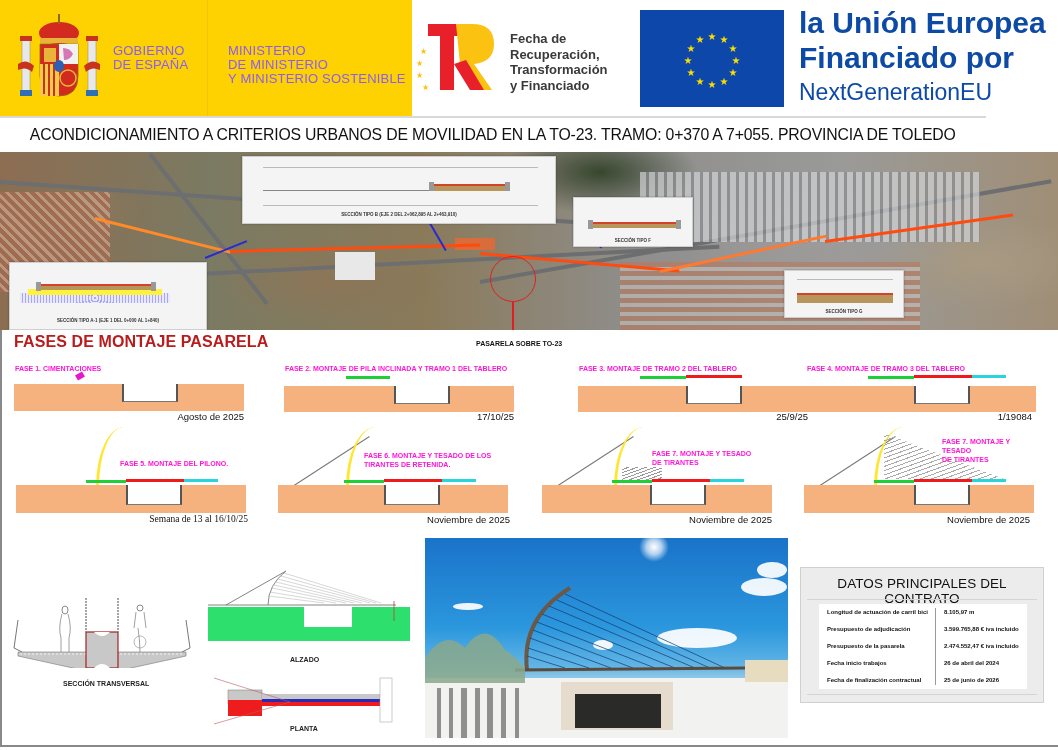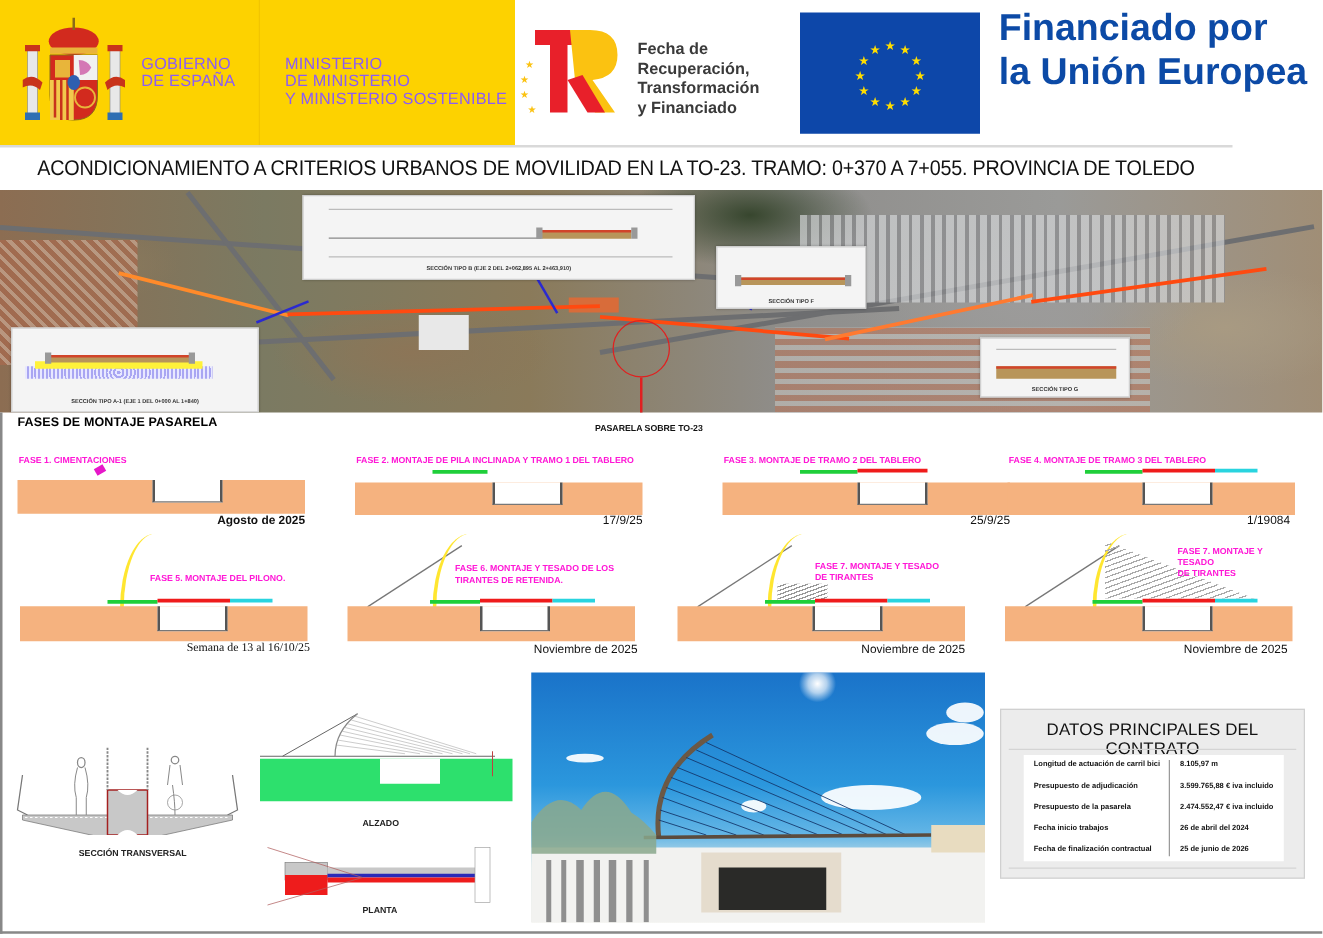--- a/index.html
+++ b/index.html
@@ -31,21 +31,21 @@
       linear-gradient(90deg, #8c6d52 0%, #7b7a62 20%, #8a7a5a 40%, #8f8e8c 60%, #9a9a98 80%, #a08e76 100%);
   }
   .road { height: 4px; background: #6d6e70; transform-origin: left center; }
   .route { height: 3px; background: #ff4a10; transform-origin: left center; }
   .section-box { background: #f4f4f4; border: 1px solid #cfcfcf; box-shadow: 0 0 2px rgba(0,0,0,0.3); }
   .section-label { font-size: 4.5px; color: #333; text-align: center; position: absolute; left: 0; right: 0; bottom: 6px; font-weight: bold; }
   .deck { position: absolute; background: #b8955a; border-top: 2px solid #d1442a; }
   .pasarela-label { font-size: 7px; font-weight: bold; color: #111; }
 
   
-  .phases-title { left: 14px; top: 333px; font-size: 10px; font-weight: bold; color: #000000; letter-spacing: 0.1px; }
+  .phases-title { left: 14px; top: 333px; font-size: 16px; font-weight: bold; color: #b91c1c; letter-spacing: 0.1px; }
   .phase { width: 240px; height: 66px; }
   .phase-label { position: absolute; font-size: 7px; font-weight: bold; color: #ff16d6; line-height: 9px; }
   .phase-date { position: absolute; font-size: 9.5px; color: #111; right: 0; text-align: right; }
   .terrain { position: absolute; left: 0; width: 230px; background: #f5b27f; }
   .pit { position: absolute; background: #fff; border-left: 2px solid #555; border-right: 2px solid #555; border-bottom: 1px solid #777; }
   .seg { position: absolute; height: 3px; }
   .mast { position: absolute; border-left: 3px solid #ffe630; border-radius: 100% 0 0 0; }
 
   
   .drawing-label { font-size: 7px; font-weight: bold; color: #222; }
@@ -139,22 +139,23 @@
       <text x="72" y="78">★</text>
       <text x="60" y="75">★</text>
       <text x="51" y="66">★</text>
       <text x="48" y="54">★</text>
       <text x="51" y="42">★</text>
       <text x="60" y="33">★</text>
     </g>
   </svg>
 </div>
 <div class="abs" style="left:799px;top:5px;">
+  <div class="eu-title">la Unión Europea</div>
   <div class="eu-title">Financiado por</div>
-  <div class="eu-title">la Unión Europea</div>
+  <div class="eu-sub" style="margin-top:4px;">NextGenerationEU</div>
 </div>
 
 <div class="abs title-bar">
   <span class="title-text">ACONDICIONAMIENTO A CRITERIOS URBANOS DE MOVILIDAD EN LA  TO-23. TRAMO: 0+370 A 7+055. PROVINCIA DE TOLEDO</span>
 </div>
 
 <div class="abs map">
 
   <div class="abs road" style="left:0;top:28px;width:600px;transform:rotate(4deg);"></div>
   <div class="abs road" style="left:150px;top:0;width:190px;transform:rotate(52deg);"></div>
@@ -216,29 +217,29 @@
 <div class="abs pasarela-label" style="left:476px;top:340px;">PASARELA SOBRE TO-23</div>
 
 <div class="abs left-rule"></div>
 <div class="abs phases-title">FASES DE MONTAJE PASARELA</div>
 
 <div class="abs phase" style="left:14px;top:362px;">
   <div class="phase-label" style="left:1px;top:2px;">FASE 1. CIMENTACIONES</div>
   <div class="terrain" style="top:22px;height:27px;"></div>
   <div class="pit" style="left:108px;top:22px;width:56px;height:18px;"></div>
   <div class="abs" style="left:62px;top:11px;width:8px;height:6px;background:#e617c9;transform:rotate(-30deg);"></div>
-  <div class="phase-date" style="top:49px;right:10px;font-weight:bold;">Agosto de 2025</div>
+  <div class="phase-date" style="top:49px;right:10px;">Agosto de 2025</div>
 </div>
 
 <div class="abs phase" style="left:284px;top:362px;">
   <div class="phase-label" style="left:1px;top:2px;">FASE 2. MONTAJE DE PILA INCLINADA Y TRAMO 1 DEL TABLERO</div>
   <div class="terrain" style="top:24px;height:26px;"></div>
   <div class="pit" style="left:110px;top:24px;width:56px;height:18px;"></div>
   <div class="seg" style="left:62px;top:14px;width:44px;background:#1fcf3a;"></div>
-  <div class="phase-date" style="top:49px;right:10px;">17/9/25</div>
+  <div class="phase-date" style="top:49px;right:10px;">17/10/25</div>
 </div>
 
 <div class="abs phase" style="left:578px;top:362px;">
   <div class="phase-label" style="left:1px;top:2px;">FASE 3. MONTAJE DE TRAMO 2 DEL TABLERO</div>
   <div class="terrain" style="top:24px;height:26px;"></div>
   <div class="pit" style="left:108px;top:24px;width:56px;height:18px;"></div>
   <div class="seg" style="left:62px;top:14px;width:46px;background:#1fcf3a;"></div>
   <div class="seg" style="left:108px;top:13px;width:56px;background:#ef1b1b;"></div>
   <div class="phase-date" style="top:49px;right:10px;">25/9/25</div>
 </div>

